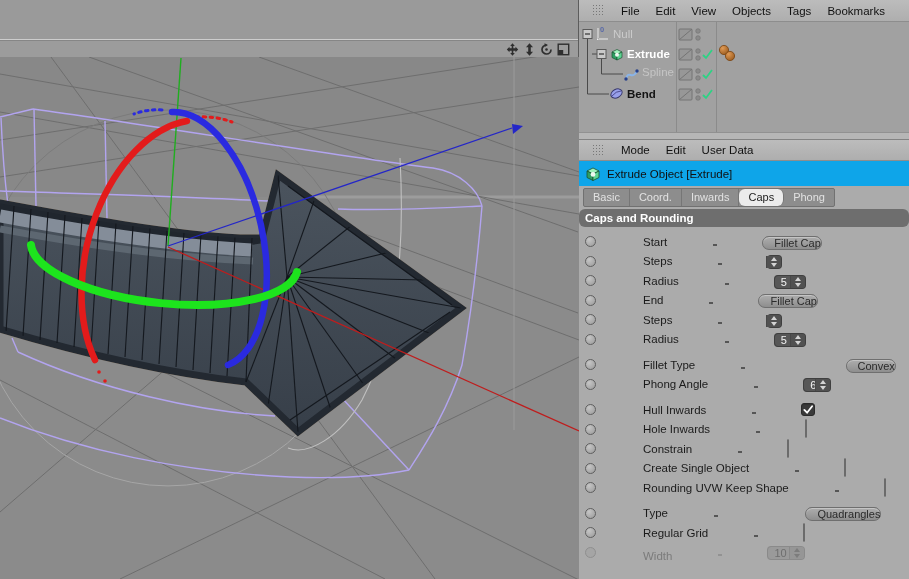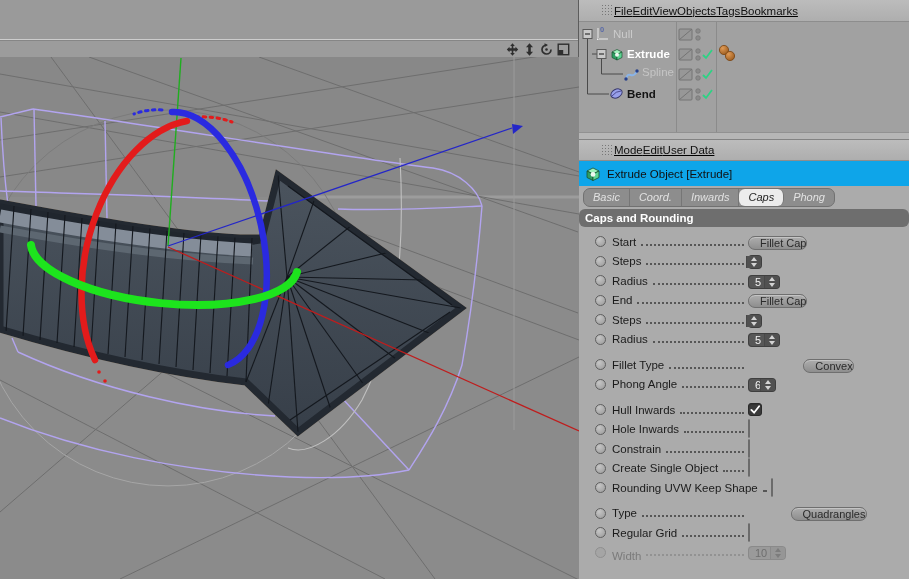--- a/index.html
+++ b/index.html
@@ -14,44 +14,44 @@
 
   
   .vp-topstrip{position:absolute;left:0;top:0;width:100%;height:40px;background:#9a9a9a;border-bottom:1px solid #cdcdcd;}
   .vp-iconbar{position:absolute;left:0;top:41px;width:100%;height:16px;background:#9c9c9c;
     display:flex;justify-content:flex-end;align-items:center;gap:4px;padding-right:8px;}
   .vp-icon{width:13px;height:13px;display:block;cursor:pointer;}
   .vp-canvas{position:absolute;left:0;top:57px;width:579px;height:522px;}
 
   
   .menubar{height:22px;background:linear-gradient(#bcbcbc,#aeaeae);border-bottom:1px solid #8d8d8d;
-    display:flex;align-items:center;padding:0 22px;text-decoration:underline;}
+    display:flex;align-items:center;gap:16px;padding:0 13px;}
   .menubar .mitem{font-size:11.5px;color:#111;cursor:default;white-space:nowrap;}
   .grip{width:13px;height:13px;flex:none;border-radius:1px;
     background-image:radial-gradient(#777 0.8px,transparent 0.9px);
     background-size:3px 3px;background-position:0 0;}
 
   
   .om-tree{position:relative;height:110px;background:#a1a1a1;}
   .om-colsep{position:absolute;top:0;bottom:0;width:1px;background:#8b8b8b;}
   .tree-label{position:absolute;font-size:11.5px;white-space:nowrap;}
   .om-divider{height:8px;background:#b6b6b6;border-top:1px solid #919191;border-bottom:1px solid #828282;}
 
   
   .am-title{height:25px;background:#0ea5e9;display:flex;align-items:center;padding-left:6px;gap:6px;}
   .am-title span{font-size:11.5px;color:#111;}
   .am-tabs{height:23px;background:#ababab;display:flex;align-items:center;padding-left:4px;}
-  .tabgroup{display:inline-flex;border:1px solid #717171;border-radius:7px;overflow:hidden;background:#8d8d8d;font-style:italic;}
+  .tabgroup{display:inline-flex;border:1px solid #717171;border-radius:2px;overflow:hidden;background:#8d8d8d;}
   .tab{padding:2px 9px 3px;font-size:11px;color:#e2e2e2;border-right:1px solid #767676;cursor:pointer;}
   .tab:last-child{border-right:none;}
   .tab.active{background:#ececec;color:#1c1c1c;border-radius:6px;margin:0;}
   .am-header{height:18px;background:#6e6e6e;color:#fff;font-size:11.5px;font-weight:bold;
     display:flex;align-items:center;padding-left:6px;border-radius:6px;}
   .am-rows{padding-top:5px;}
-  .arow{display:flex;align-items:center;height:19.5px;padding-left:16px;}
+  .arow{display:flex;align-items:center;height:19.5px;padding-left:6px;gap:41px;}
   .arow.gap{margin-top:6px;text-align:center;}
   .akey{width:11px;height:11px;flex:none;border-radius:50%;border:1.5px solid #5f5f5f;
     background:radial-gradient(circle at 35% 30%,#c6c6c6,#999);}
   .arow.disabled .akey{border-color:#8f8f8f;background:#a5a5a5;}
   .alabel{margin-left:6px;font-size:11.5px;color:#1b1b1b;white-space:nowrap;}
   .arow.disabled .alabel{color:#7b7b7b;margin-top:7px;}
   .leader{flex:1;height:8px;margin:0 4px 0 5px;border-bottom:2px dotted #414141;opacity:.8;min-width:4px;}
   .arow.disabled .leader{border-color:#8c8c8c;}
   .wcol{width:161px;flex:none;position:relative;}
   .dropdown{width:172px;height:16px;border:1px solid #6f6f6f;border-radius:8px;

